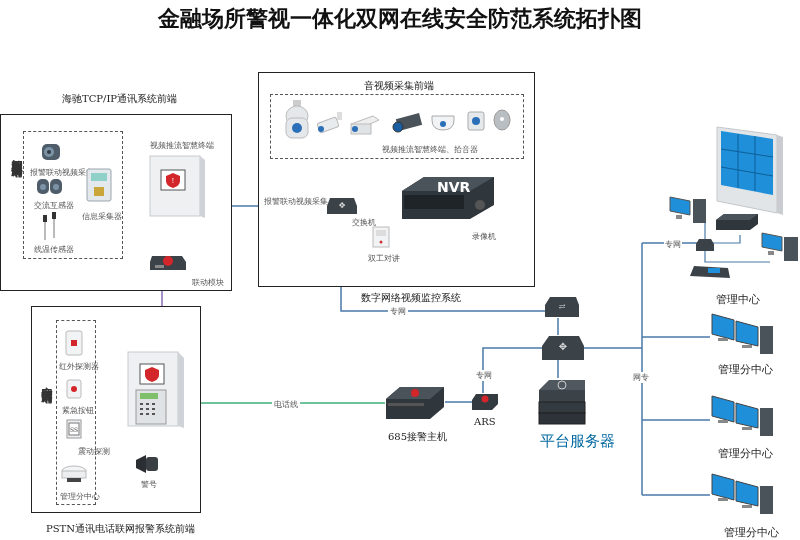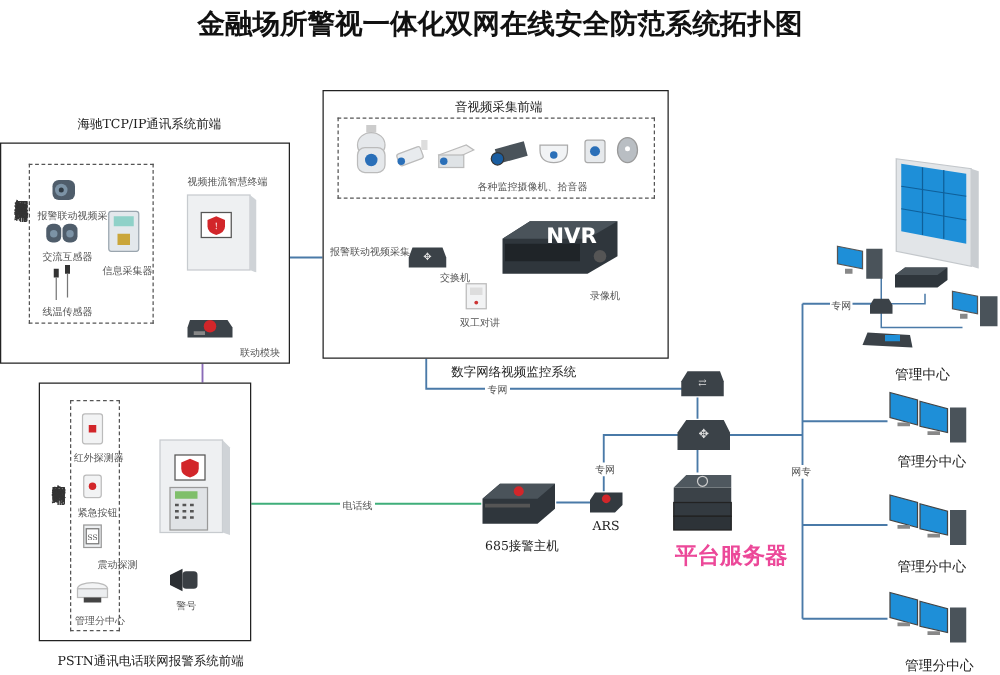--- a/index.html
+++ b/index.html
@@ -6,21 +6,21 @@
   html, body { width: 800px; height: 540px; background: #ffffff; overflow: hidden; }
   body { position: relative; font-family: "DejaVu Serif", serif; color: #333; }
   .abs { position: absolute; }
   .title { left: 0; top: 4px; width: 800px; text-align: center; font-family: "DejaVu Sans", sans-serif; font-weight: bold; font-size: 22px; color: #111; letter-spacing: 0px; }
   .panel { border: 1.5px solid #222; background: #fff; }
   .dash { border: 1.5px dashed #555; }
   .lbl { font-size: 8px; color: #555; white-space: nowrap; }
   .lbl-md { font-size: 10px; color: #222; white-space: nowrap; }
   .lbl-lg { font-size: 11px; color: #222; white-space: nowrap; }
   .vert { writing-mode: vertical-rl; text-orientation: upright; font-family: "DejaVu Sans", sans-serif; font-weight: bold; font-size: 11px; color: #333; letter-spacing: 1px; }
-  .blue-label { font-family: "DejaVu Sans", sans-serif; font-weight: bold; font-size: 18px; color: #ec4899; white-space: nowrap; }
+  .blue-label { font-family: "DejaVu Sans", sans-serif; font-weight: normal; font-size: 15px; color: #0369a1; white-space: nowrap; }
   svg.lines { position: absolute; left: 0; top: 0; width: 800px; height: 540px; }
   .dev { position: absolute; }
 </style>
 </head>
 <body>
 
 <div class="abs title">金融场所警视一体化双网在线安全防范系统拓扑图</div>
 
 <svg class="lines" viewBox="0 0 800 540">
 
@@ -172,40 +172,40 @@
       <rect x="2" y="2" width="16" height="18" rx="2" fill="#e6e9ec" stroke="#aaa"></rect>
       <circle cx="10" cy="11" r="4" fill="#2a6fb8"></circle>
     </svg>
 </div>
 <div class="dev" style="left:492px; top:108px; width:20px; height:24px;">
   <svg width="20" height="24">
       <ellipse cx="10" cy="12" rx="8" ry="10" fill="#b9bec3" stroke="#999"></ellipse>
       <circle cx="10" cy="11" r="2" fill="#fff"></circle>
     </svg>
 </div>
-<div class="abs lbl" style="left:382px; top:144px;">各种监控摄像机、拾音器</div>
+<div class="abs lbl" style="left:382px; top:144px;">视频推流智慧终端、拾音器</div>
 
 <div class="abs lbl" style="left:264px; top:196px;">报警联动视频采集</div>
 <div class="dev" style="left:326px; top:196px; width:32px; height:20px;">
   <svg width="32" height="20">
       <polygon points="4,2 28,2 31,10 31,18 1,18 1,10" fill="#3b4248"></polygon>
       <text x="16" y="12" font-size="8" fill="#ddd" text-anchor="middle">✥</text>
     </svg>
 </div>
 <div class="abs lbl" style="left:352px; top:217px;">交换机</div>
 
 <div class="dev" style="left:400px; top:175px; width:96px; height:46px;">
   <svg width="96" height="46">
       <polygon points="24,2 94,2 94,30 70,44 2,44 2,16" fill="#2f363c"></polygon>
       <polygon points="24,2 94,2 70,16 2,16" fill="#4a535a"></polygon>
       <rect x="4" y="20" width="60" height="14" fill="#1f2428"></rect>
       <circle cx="80" cy="30" r="5" fill="#555"></circle>
     </svg>
 </div>
-<div class="abs" style="left:437px; top:179px; font-family:'DejaVu Sans',sans-serif; font-weight:bold; font-size:17px; color:#fff;">NVR</div>
+<div class="abs" style="left:437px; top:179px; font-family:'DejaVu Sans',sans-serif; font-weight:bold; font-size:14px; color:#fff;">NVR</div>
 <div class="abs lbl" style="left:472px; top:231px;">录像机</div>
 
 <div class="dev" style="left:372px; top:226px; width:18px; height:22px;">
   <svg width="18" height="22">
       <rect x="1" y="1" width="16" height="20" fill="#f2f3f4" stroke="#bbb"></rect>
       <rect x="4" y="4" width="10" height="6" fill="#ddd"></rect>
       <circle cx="9" cy="16" r="1.5" fill="#c33"></circle>
     </svg>
 </div>
 <div class="abs lbl" style="left:368px; top:253px;">双工对讲</div>

